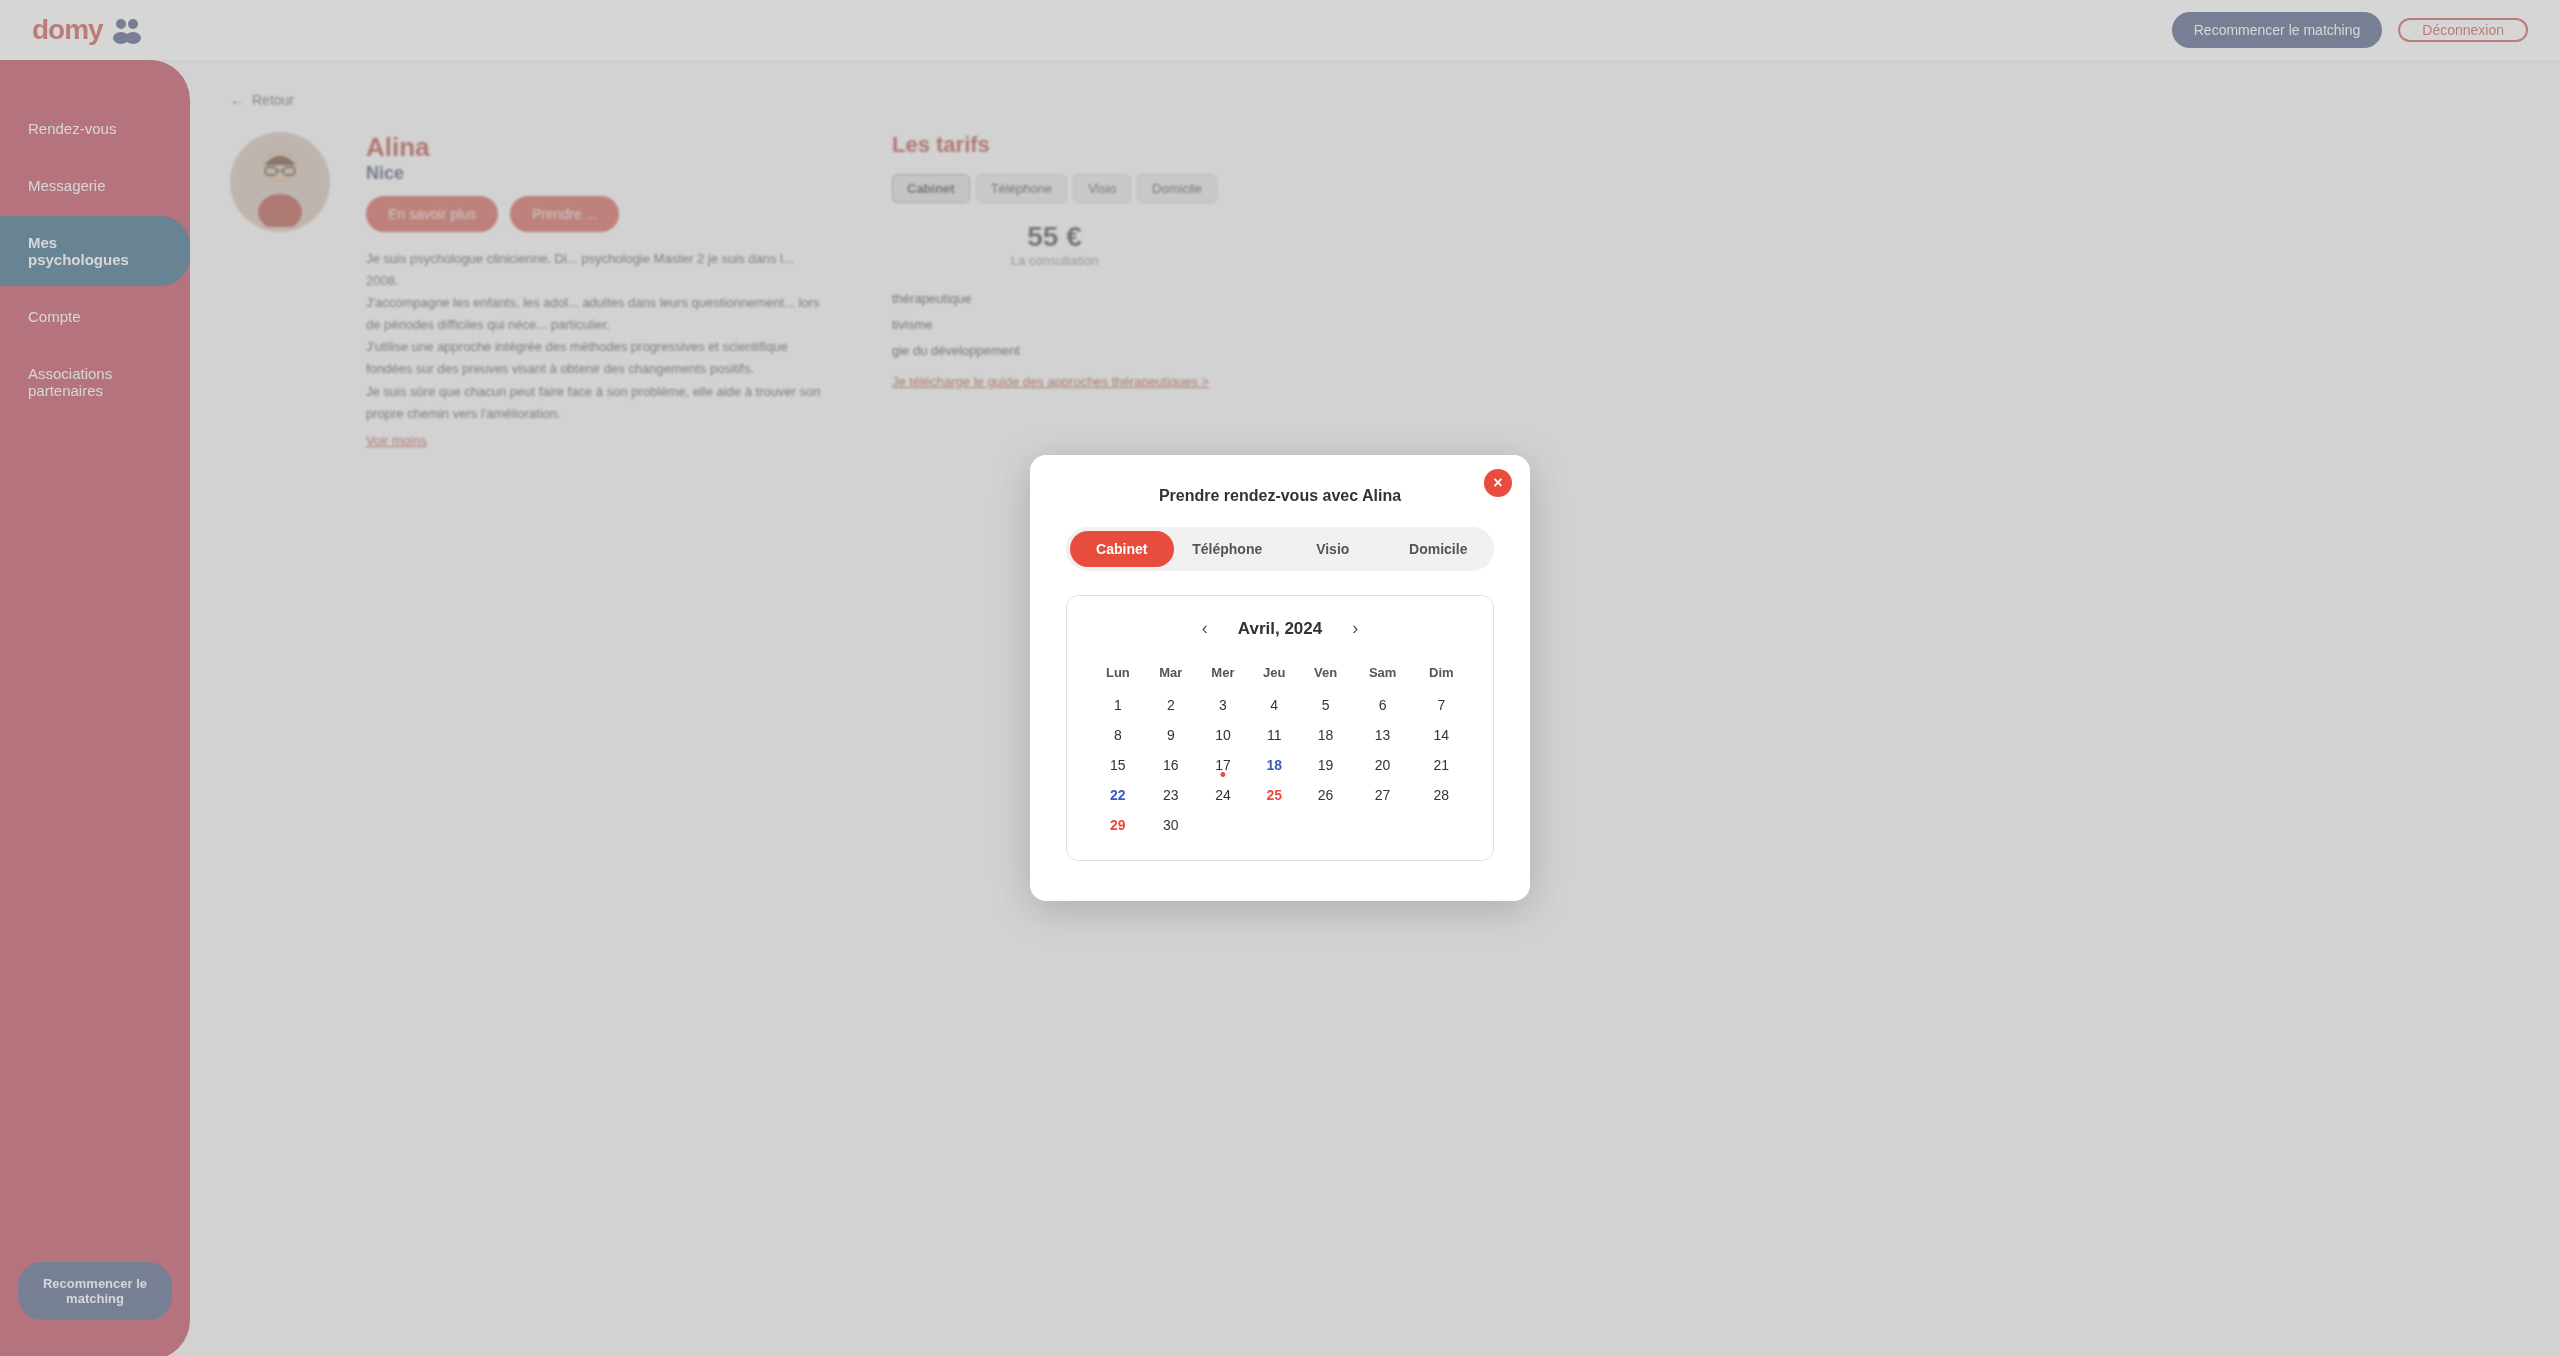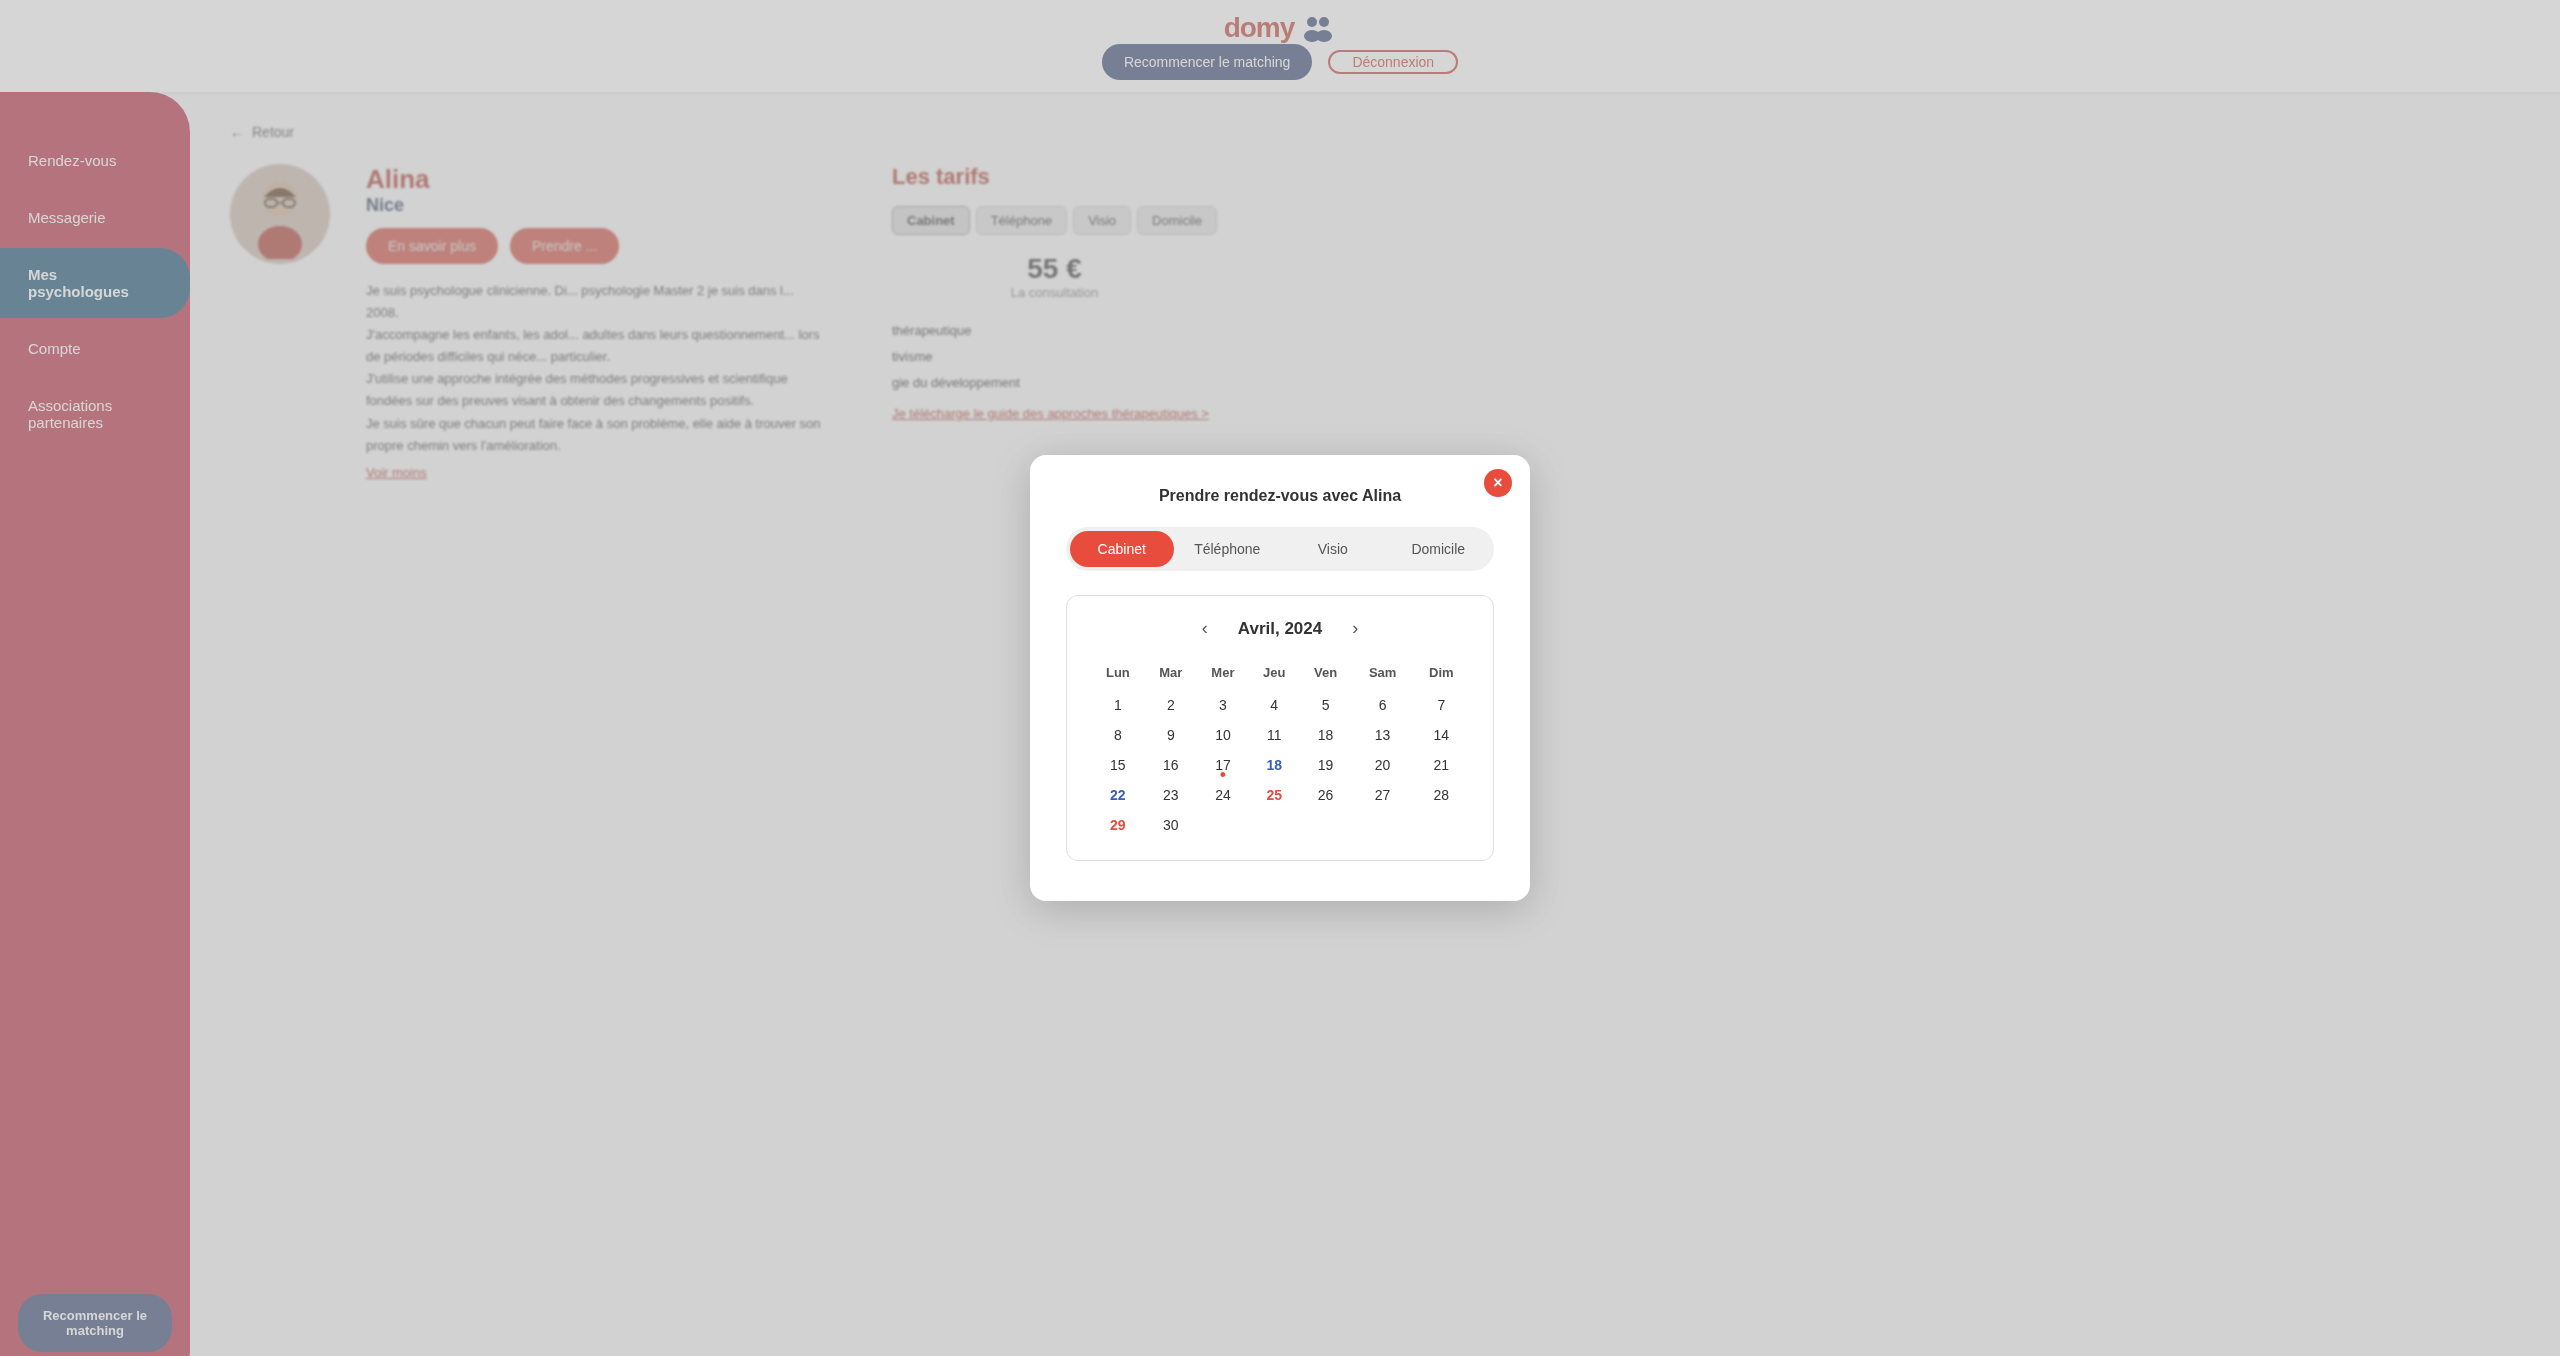--- a/index.html
+++ b/index.html
@@ -8,21 +8,20 @@
     
     .header {
       display: flex;
       align-items: center;
       justify-content: space-between;
       padding: 12px 32px;
       background: #fff;
       box-shadow: 0 1px 4px rgba(0,0,0,0.08);
       position: relative;
       z-index: 1;
-      flex-direction: column;
     }
     .logo {
       display: flex;
       align-items: center;
       gap: 6px;
     }
     .logo-text {
       font-size: 28px;
       font-weight: 700;
       color: #c0392b;
@@ -167,21 +166,21 @@
       margin-bottom: 24px;
       gap: 2px;
     }
     .consult-tab {
       flex: 1;
       padding: 10px 8px;
       border-radius: 24px;
       border: none;
       cursor: pointer;
       font-size: 14px;
-      font-weight: 400;
+      font-weight: 700;
       background: transparent;
       color: #555;
       transition: background 0.15s, color 0.15s;
       text-align: center;
     }
     .consult-tab.active {
       background: #e74c3c;
       color: #fff;
     }
 

